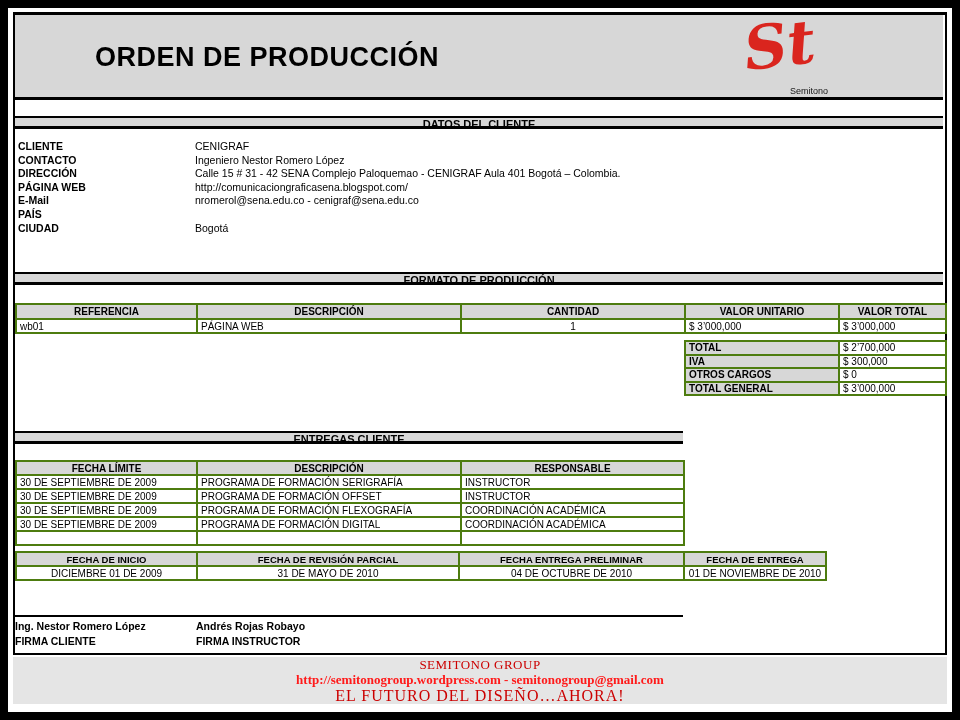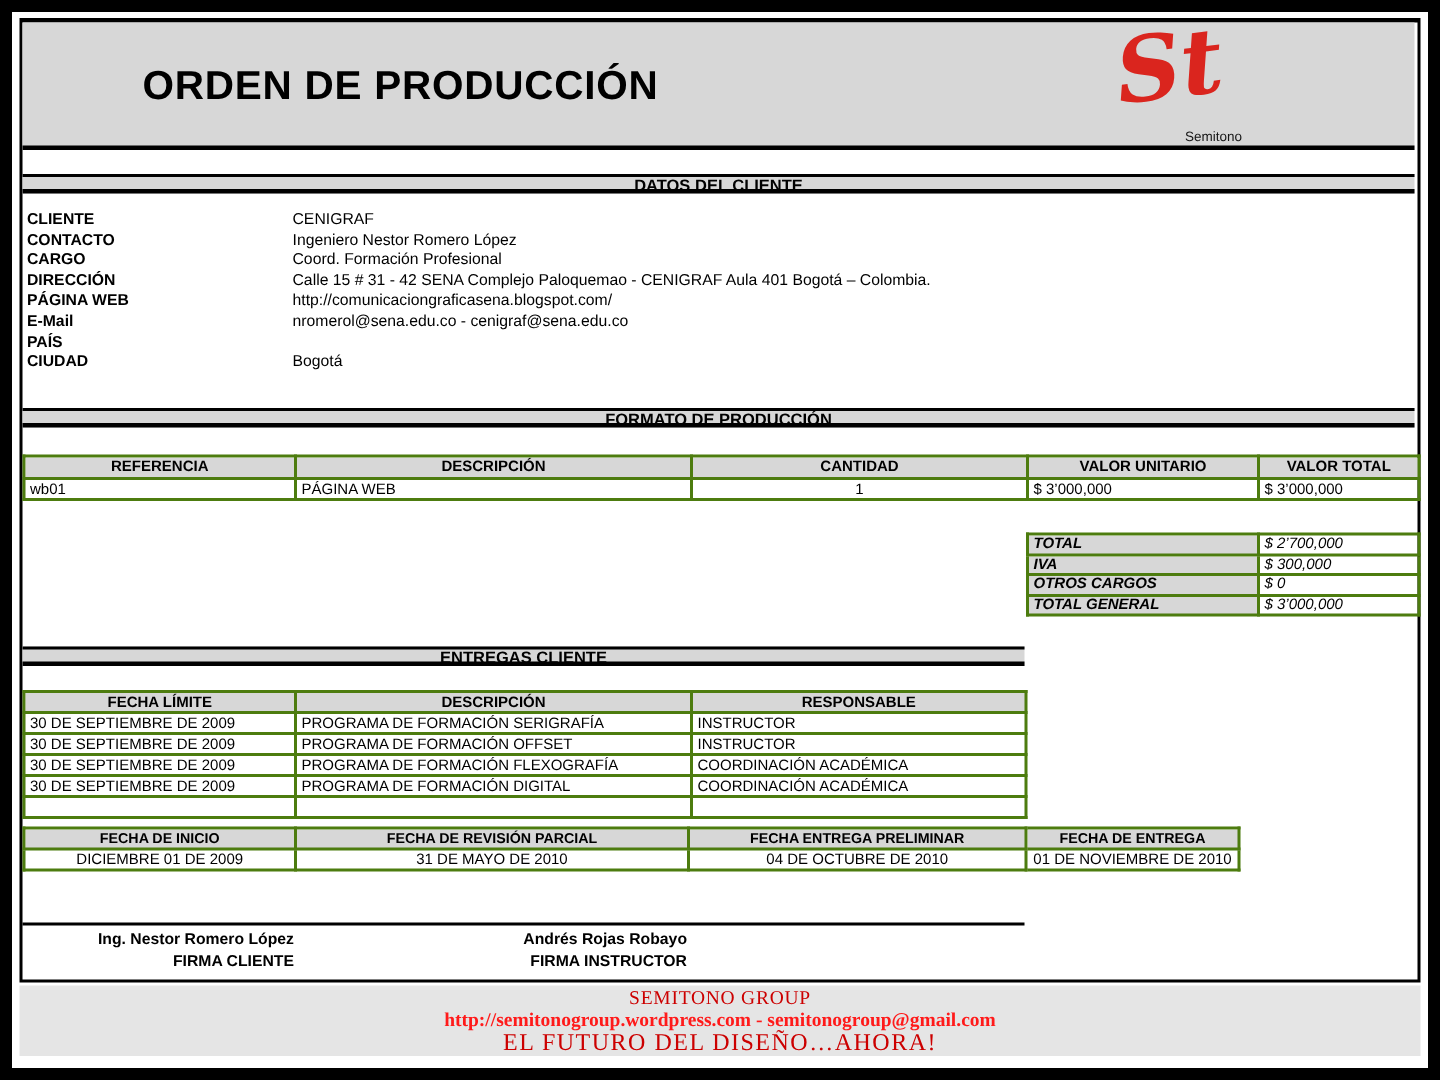--- a/index.html
+++ b/index.html
@@ -32,37 +32,37 @@
 
   
   table { border-collapse:collapse; table-layout:fixed; position:absolute; font-size:10px; }
   td, th { border:2px solid #4d7c0f; overflow:hidden; white-space:nowrap; padding:0 3px; height:14px; font-size:10px; }
   th { background:var(--fill-gray); font-weight:bold; text-align:center; }
   .prod-table { left:15px; top:303px; width:928px; }
   .prod-table th { height:15px; }
   .c-ref{width:181px;} .c-desc{width:264px;} .c-qty{width:224px;} .c-unit{width:154px;} .c-total{width:107px;}
   .cell-left { text-align:left; } .cell-center { text-align:center; }
 
-  .totals-table { left:684px; top:355px; width:261px;font-style:italic; }
+  .totals-table { left:684px; top:340px; width:261px; }
   .totals-table td { height:13.5px; }
   .t-label { width:154px; background:var(--fill-gray); font-weight:bold; }
   .t-value { width:107px; }
 
   .entregas-table { left:15px; top:460px; width:668px; }
   .e-fecha{width:181px;} .e-desc{width:264px;} .e-resp{width:223px;}
 
   .fechas-table { left:15px; top:551px; width:810px; }
   .fechas-table th { font-size:9.5px; }
   .fechas-table td { text-align:center; }
   .f-c1{width:181px;} .f-c2{width:262px;} .f-c3{width:225px;} .f-c4{width:142px;}
 
   
   .sig-line { position:absolute; left:15px; top:615px; width:668px; border-top:2px solid #000; }
   .sig-row { position:absolute; left:15px; top:619px; width:668px; display:flex; }
-  .sig-col { text-align:right; }
+  .sig-col { text-align:left; }
   .sig-c1{width:181px;} .sig-c2{width:262px;} .sig-c3{width:225px;margin-top:36px;}
   .sig-name { font-weight:bold; font-size:10.5px; line-height:14px; }
   .sig-role { font-weight:bold; font-size:10.5px; line-height:14px; margin-top:1px; }
 
   
   .footer { position:absolute; left:13px; top:657px; width:934px; height:47px; background:#e5e5e5;
     display:flex; flex-direction:column; align-items:center; justify-content:center;
     font-family:"Liberation Serif", serif; }
   .footer-company { color:var(--footer-red); font-size:13px; line-height:15px; letter-spacing:.5px; }
   .footer-contact { color:var(--footer-red-bright); font-size:13px; font-weight:bold; line-height:15px; }
@@ -83,24 +83,20 @@
 
   <div class="section-bar bar-datos">DATOS DEL CLIENTE</div>
   <div class="client-fields">
     <div class="field-row">
         <span class="field-label">CLIENTE</span>
         <span class="field-value">CENIGRAF</span>
       </div>
     <div class="field-row">
         <span class="field-label">CONTACTO</span>
         <span class="field-value">Ingeniero Nestor Romero López</span>
-      </div>
-    <div class="field-row">
-        <span class="field-label">CARGO</span>
-        <span class="field-value">Coord. Formación Profesional</span>
       </div>
     <div class="field-row">
         <span class="field-label">DIRECCIÓN</span>
         <span class="field-value">Calle 15 # 31 - 42 SENA Complejo Paloquemao - CENIGRAF  Aula 401  Bogotá – Colombia.</span>
       </div>
     <div class="field-row">
         <span class="field-label">PÁGINA WEB</span>
         <span class="field-value">http://comunicaciongraficasena.blogspot.com/</span>
       </div>
     <div class="field-row">

